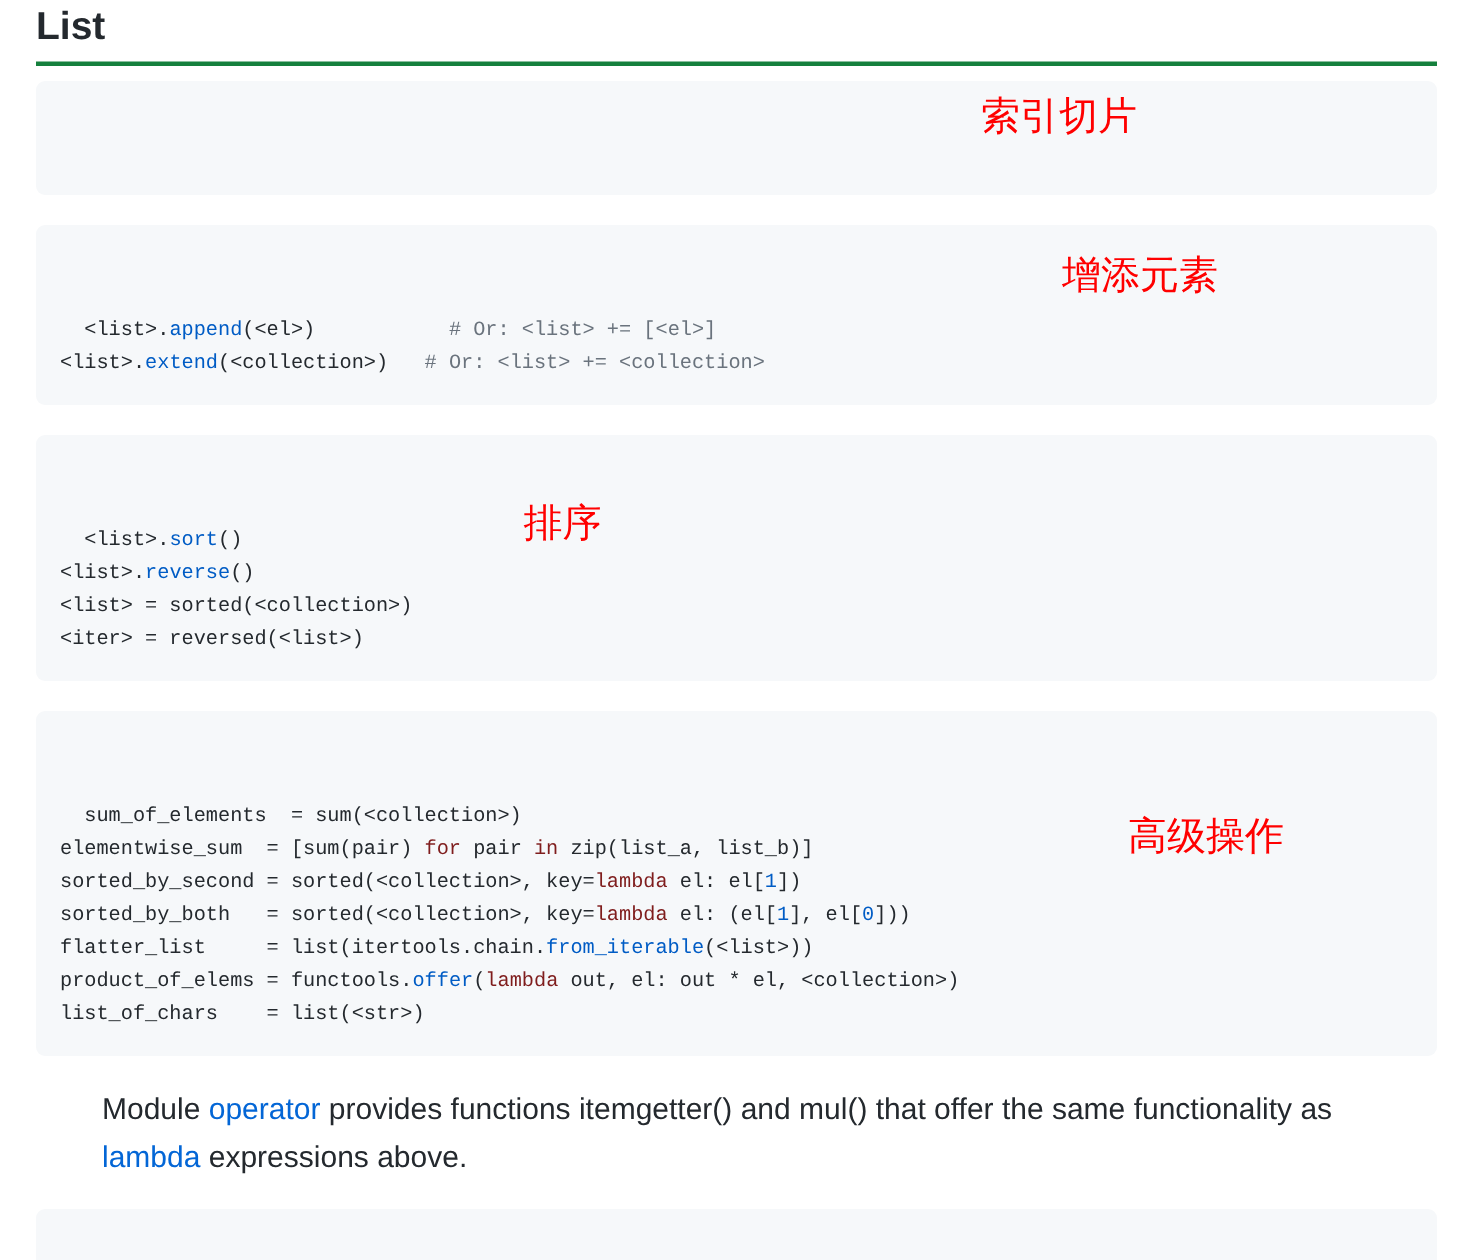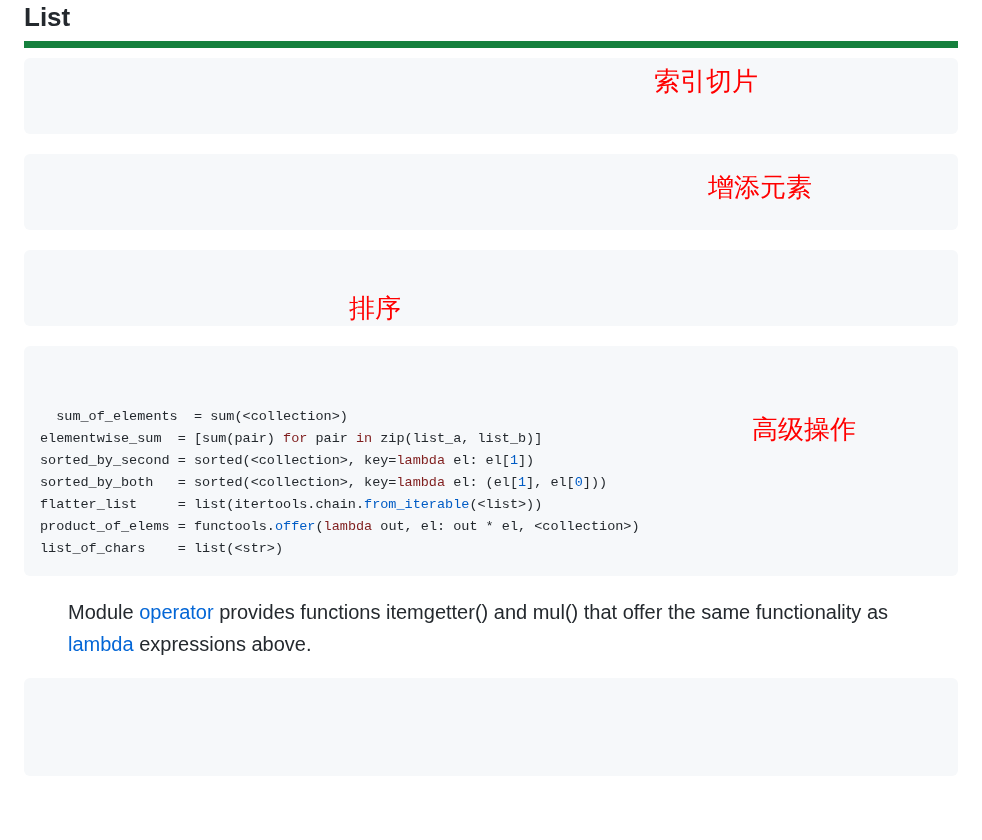--- a/index.html
+++ b/index.html
@@ -10,21 +10,21 @@
     color: #24292e;
     background: #ffffff;
     width: 982px;
   }
   h2.section-title {
     font-size: 26px;
     font-weight: 600;
     margin: 0 0 10px 0;
     padding-top: 2px;
     padding-bottom: 8px;
-    border-bottom: 7px solid #15803d;
+    border-bottom: 3px solid #15803d;
     color: #24292e;
   }
   .block {
     background: #f6f8fa;
     border-radius: 6px;
     padding: 16px;
     margin: 0 0 20px 0;
     position: relative;
     font-family: "SFMono-Regular", Consolas, "Liberation Mono", Menlo, monospace;
     font-size: 13.5px;
@@ -57,24 +57,30 @@
 <body>
 
 <h2 class="section-title">List</h2>
 
 <div class="block">
   <div class="annot" style="top:12px; right:200px;text-align:right;">索引切片</div>
 </div>
 
 <div class="block">
   <div class="annot" style="top:22px; right:146px;text-align:center;">增添元素</div>
+  <span id="append-lines">&lt;list&gt;.<span class="fn">append</span>(&lt;el&gt;)           <span class="cmt"># Or: &lt;list&gt; += [&lt;el&gt;]</span>
+&lt;list&gt;.<span class="fn">extend</span>(&lt;collection&gt;)   <span class="cmt"># Or: &lt;list&gt; += &lt;collection&gt;</span></span>
 </div>
 
 <div class="block">
   <div class="annot" style="top:47px; left:325px;">排序</div>
+  <span id="sort-lines">&lt;list&gt;.<span class="fn">sort</span>()
+&lt;list&gt;.<span class="fn">reverse</span>()
+&lt;list&gt; = sorted(&lt;collection&gt;)
+&lt;iter&gt; = reversed(&lt;list&gt;)</span>
 </div>
 
 <div class="block">
   <div class="annot" style="top:72px; right:102px;">高级操作</div>
   <span id="advanced-lines">sum_of_elements  = sum(&lt;collection&gt;)
 elementwise_sum  = [sum(pair) <span class="kw">for</span> pair <span class="kw">in</span> zip(list_a, list_b)]
 sorted_by_second = sorted(&lt;collection&gt;, key=<span class="kw">lambda</span> el: el[<span class="num">1</span>])
 sorted_by_both   = sorted(&lt;collection&gt;, key=<span class="kw">lambda</span> el: (el[<span class="num">1</span>], el[<span class="num">0</span>]))
 flatter_list     = list(itertools.chain.<span class="fn">from_iterable</span>(&lt;list&gt;))
 product_of_elems = functools.<span class="fn">offer</span>(<span class="kw">lambda</span> out, el: out * el, &lt;collection&gt;)

